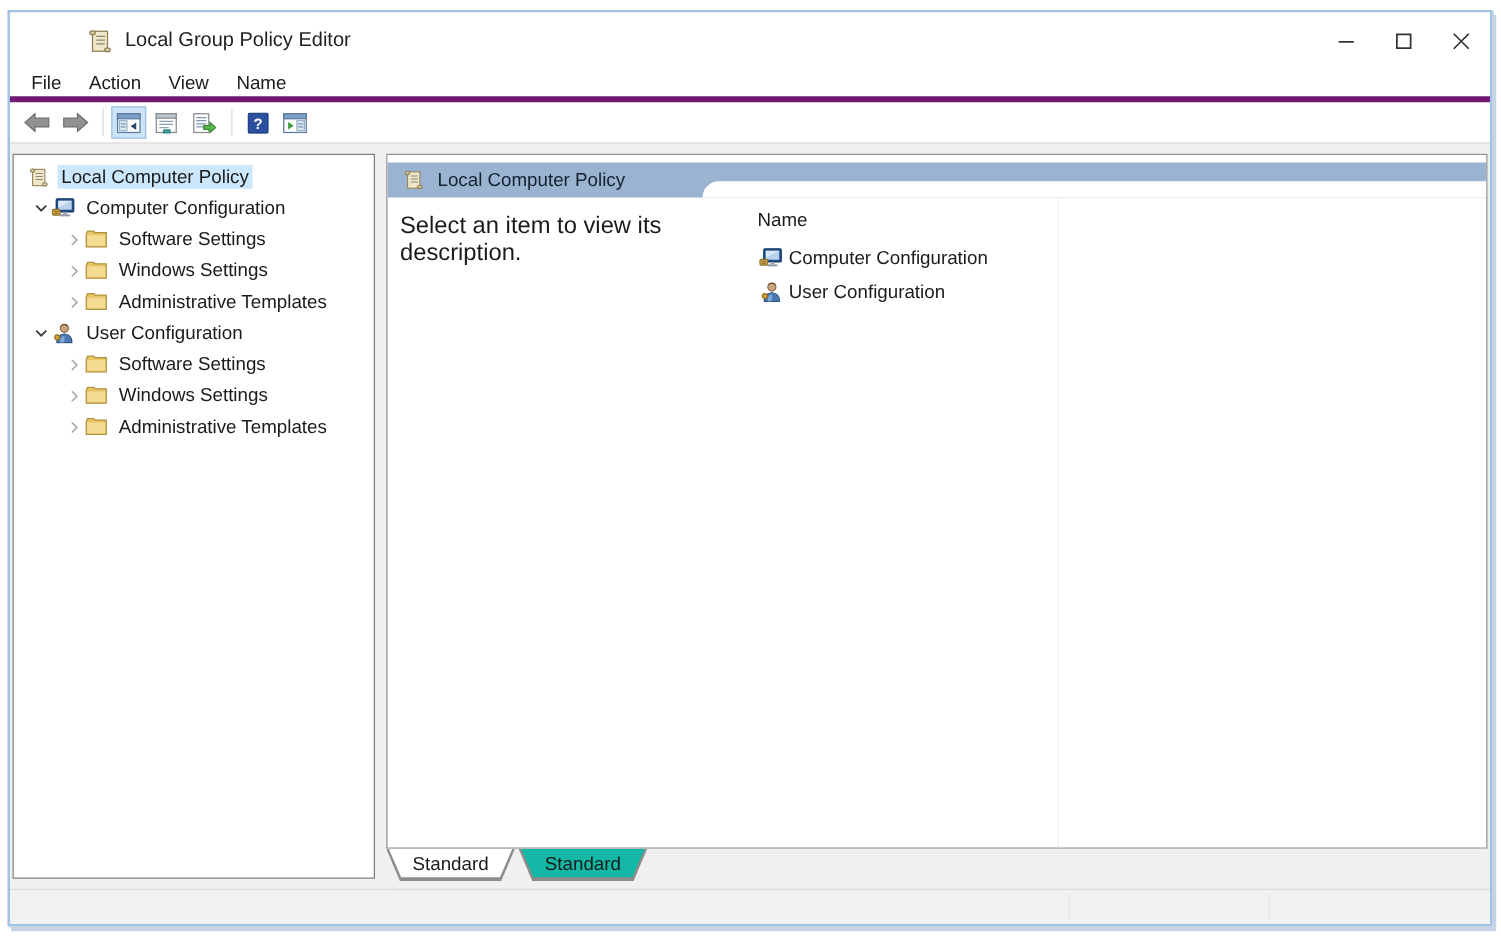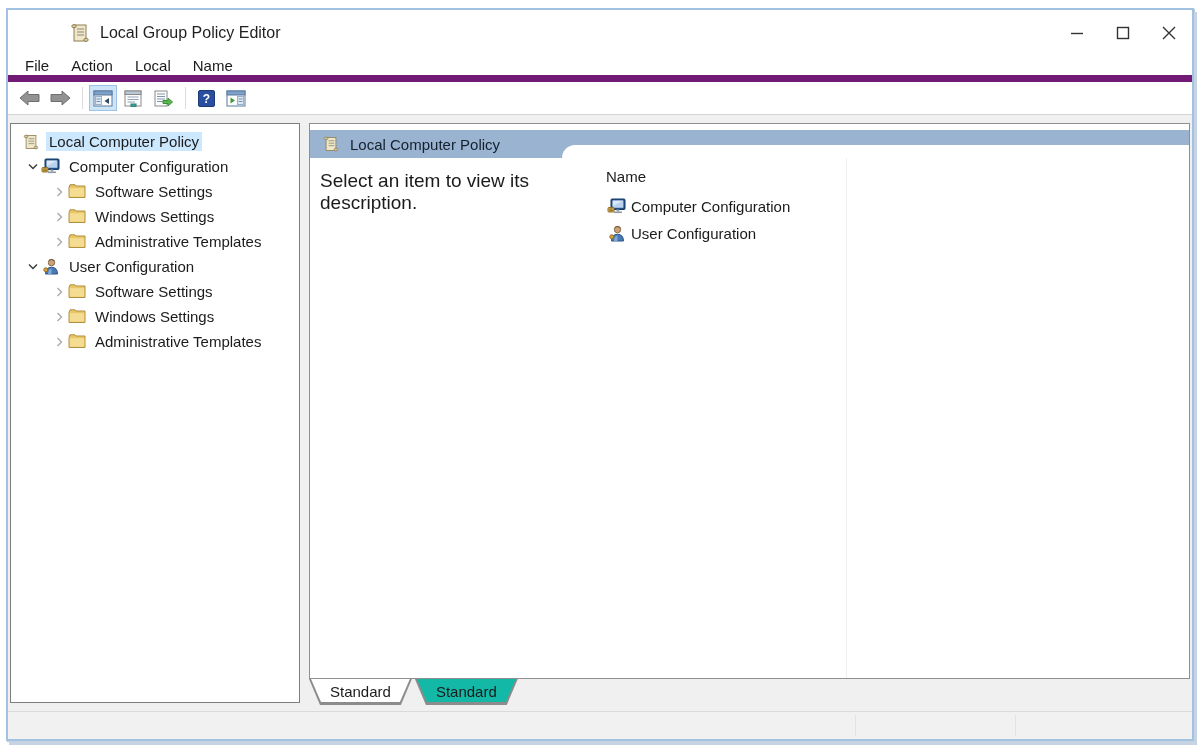--- a/index.html
+++ b/index.html
@@ -13,21 +13,21 @@
   }
 
   
   .titlebar { height:45px; display:flex; align-items:center; background:#fff; flex:0 0 auto;padding-left:48px; }
   .titlebar .appicon { margin:0 9px 0 13px; display:flex; }
   .titlebar .title { font-size:16px; color:#1f1f1f; }
   .titlebar .spacer { flex:1; }
   .winbtn { width:46px; height:100%; display:flex; align-items:center; justify-content:center; }
 
   
-  .menubar { height:27px; display:flex; align-items:center; padding-left:6px; background:#fff; border-bottom:7px solid #701a75; flex:0 0 auto; }
+  .menubar { height:27px; display:flex; align-items:center; padding-left:6px; background:#fff; border-bottom:5px solid #701a75; flex:0 0 auto; }
   .menuitem { font-size:15px; padding:2px 11px; color:#1b1b1b; }
 
   
   .toolbar { height:33px; display:flex; align-items:center; padding-left:8px; background:#fff; border-bottom:1px solid #d4d4d4; flex:0 0 auto; }
   .tbtn { width:28px; height:26px; display:flex; align-items:center; justify-content:center; margin-right:2px; border:1px solid transparent; }
   .tbtn.active { background:#cde4f6; border:1px solid #9cc3e5; }
   .tsep { width:1px; height:22px; background:#dcdcdc; margin:0 6px; }
 
   
   .content { flex:1 1 auto; background:#f0f0f0; display:flex; padding:8px 2px 0 2px; overflow:hidden; }
@@ -106,21 +106,21 @@
     <span class="winbtn">
       <svg width="14" height="14" viewBox="0 0 14 14">
           <path d="M1 1 L13 13 M13 1 L1 13" stroke="#333" stroke-width="1.4"></path>
         </svg>
     </span>
   </div>
 
   <div class="menubar">
     <span class="menuitem">File</span>
     <span class="menuitem">Action</span>
-    <span class="menuitem">Local</span>
+    <span class="menuitem">View</span>
     <span class="menuitem">Name</span>
   </div>
 
   <div class="toolbar">
     <span class="tbtn">
       <svg width="22" height="16" viewBox="0 0 22 16">
         <path d="M1 8 L9 1 L9 4.5 L20 4.5 L20 11.5 L9 11.5 L9 15 Z" fill="#929292" stroke="#6f6f6f"></path>
       </svg>
     </span>
     <span class="tbtn">

